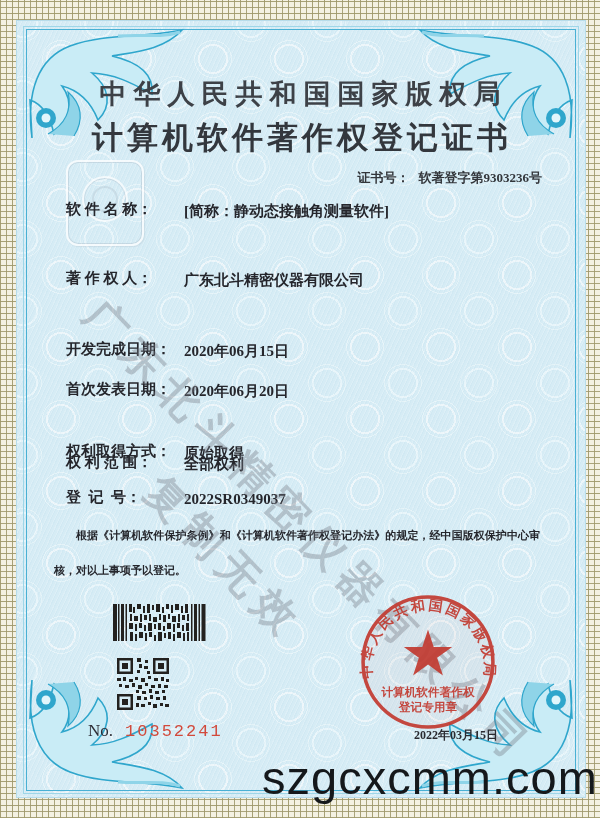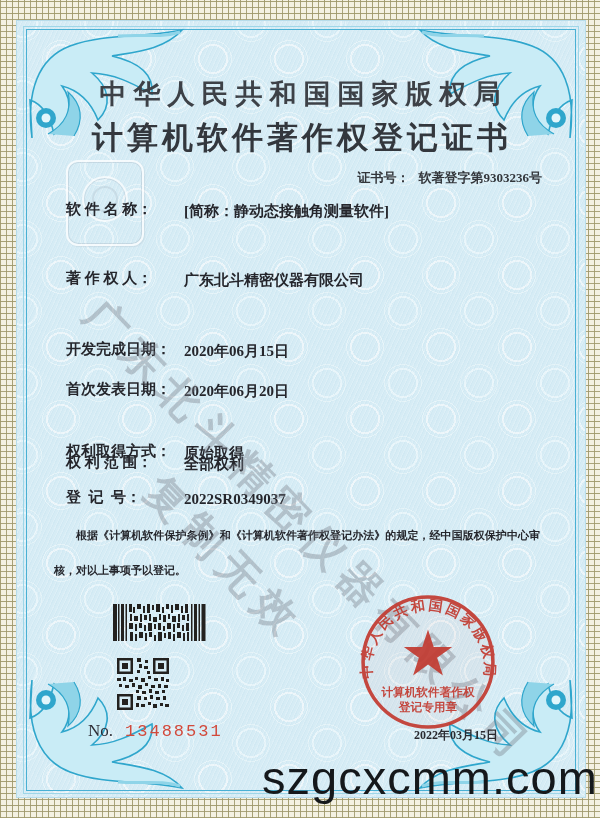--- a/index.html
+++ b/index.html
@@ -287,21 +287,21 @@
       <rect x="19" y="45" width="3" height="4"></rect>
         <rect x="24" y="46" width="4" height="3"></rect>
         <rect x="31" y="44" width="3" height="3"></rect>
         <rect x="36" y="46" width="4" height="4"></rect>
         <rect x="43" y="45" width="3" height="3"></rect>
         <rect x="48" y="46" width="4" height="3"></rect>
     </g>
   </svg>
 
   <div class="serial">
-    <span>No.</span><span class="num">13488531</span>
+    <span>No.</span><span class="num">10352241</span>
   </div>
 
   <svg class="seal" viewBox="0 0 138 138">
     <circle cx="69" cy="69" r="64" fill="rgba(210,90,80,0.05)" stroke="#c23a30" stroke-width="3.5"></circle>
     <path id="sealArc" d="M 16 92 A 56 56 0 1 1 122 92" fill="none"></path>
     <text font-size="14" font-weight="700" fill="#c23a30" letter-spacing="2.5" font-family="Liberation Serif, DejaVu Serif, serif">
       <textPath href="#sealArc" startOffset="50%" text-anchor="middle">中华人民共和国国家版权局</textPath>
     </text>
     <polygon fill="#c23a30" points="69,37 74.6,54.3 92.8,54.3 78,64.9 83.7,82.2 69,71.5 54.3,82.2 60,64.9 45.2,54.3 63.4,54.3"></polygon>
     <text x="69" y="103" text-anchor="middle" font-size="11.5" font-weight="700" fill="#c23a30" font-family="Liberation Serif, DejaVu Serif, serif">计算机软件著作权</text>

